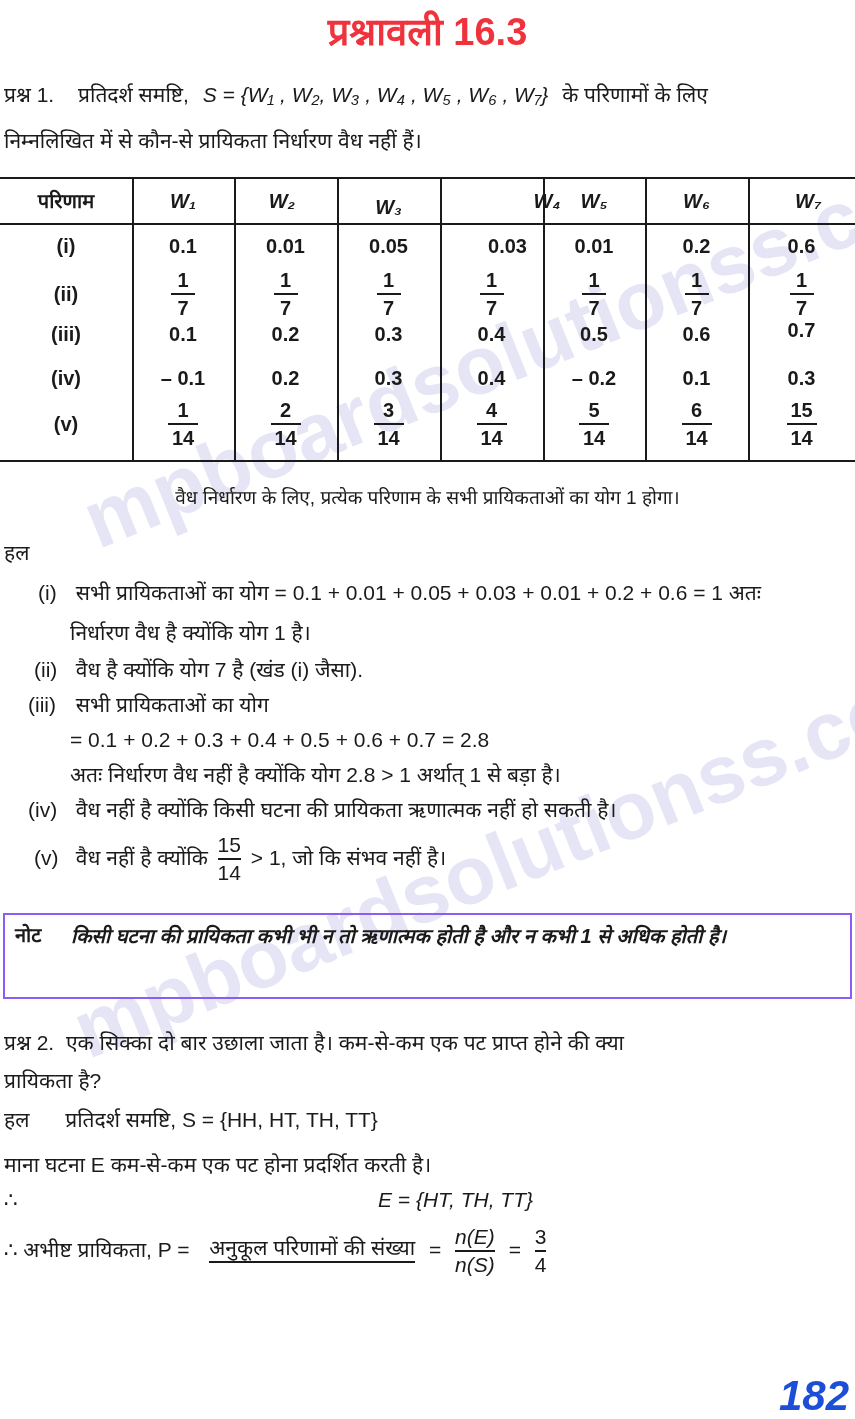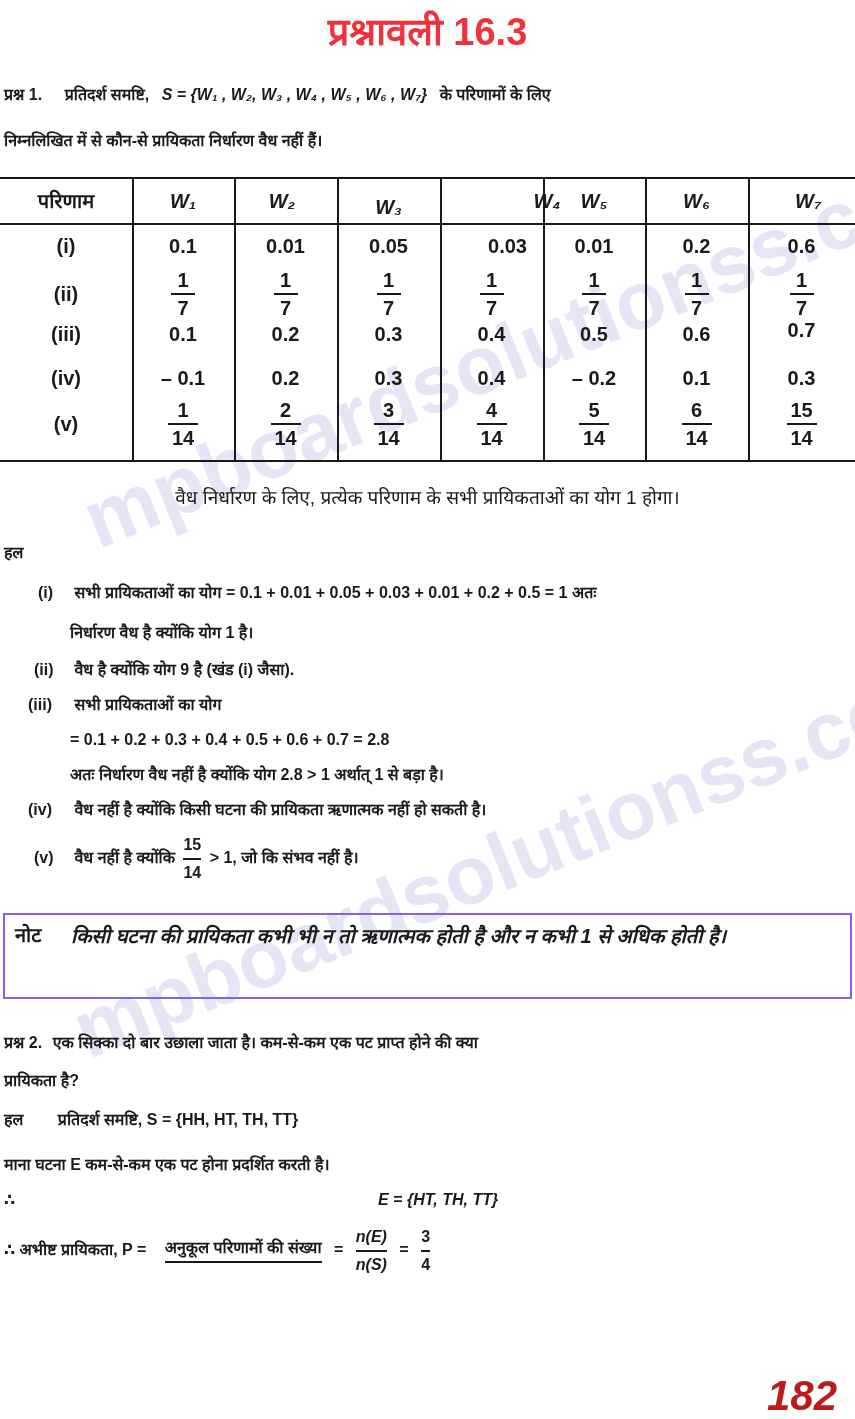--- a/index.html
+++ b/index.html
@@ -7,21 +7,21 @@
     width: 855px; height: 1419px; position: relative; overflow: hidden;
     font-family: "Liberation Sans", "DejaVu Sans", sans-serif;
     color: #1a1a1a;
   }
   .title {
     position: absolute; left: 0; width: 855px; top: 4px; text-align: center;
     font-family: "Liberation Sans", "DejaVu Sans", sans-serif;
     font-weight: 700; font-size: 38px; color: #f0323c; letter-spacing: 0px;
   }
   .line {
-    position: absolute; left: 4px; font-size: 16px; font-weight: 700;
+    position: absolute; left: 4px; font-size: 21px; font-weight: 400;
     white-space: nowrap; line-height: 26px;
   }
   .italic { font-style: italic; }
 
   
   .tbl { position: absolute; left: 0; top: 177px; width: 855px; }
   .tbl .hline { position: absolute; left: 0; height: 2px; background: #1a1a1a; }
   .tbl .vline { position: absolute; width: 1.5px; background: #1a1a1a; }
   .cell {
     position: absolute; text-align: center; font-size: 20px; font-weight: 700;
@@ -41,22 +41,22 @@
     border: 2px solid #8b5cf6;
     text-decoration: underline;
   }
   .note-label { position: absolute; left: 10px; top: 6px; font-size: 20px; font-weight: 700; }
   .note-text {
     position: absolute; left: 66px; top: 6px; width: 770px;
     font-size: 20px; font-weight: 700; font-style: italic; line-height: 30px;
   }
 
   .page-num {
-    position: absolute; right: 18px; top: 1372px;
-    font-size: 42px; font-weight: 700; font-style: italic; color: #b91c1c; text-align: right;
+    position: absolute; right: 6px; top: 1372px;
+    font-size: 42px; font-weight: 700; font-style: italic; color: #1d4ed8; text-align: right;
   }
 
   .watermark {
     position: absolute; font-size: 82px; font-weight: 700; color: rgba(160,160,220,0.28);
     white-space: nowrap; transform-origin: left top; pointer-events: none;
     font-family: "Liberation Sans", "DejaVu Sans", sans-serif;
   }
 
   .inline-frac { display: inline-flex; flex-direction: column; align-items: center; vertical-align: middle; line-height: 22px; margin: 0 4px; }
   .inline-frac .bar { height: 2px; background: #1a1a1a; width: 100%; margin: 2px 0; }
@@ -193,27 +193,27 @@
         <span>14</span>
       </span></div>
   </div>
 
 <div class="center-note">वैध निर्धारण के लिए, प्रत्येक परिणाम के सभी प्रायिकताओं का योग 1 होगा।</div>
 
 <div class="line" style="top:540px;">हल</div>
 
 <div class="line" style="top:580px; left:38px;">
   <span style="display:inline-block; width:32px;">(i)</span>
-  <span>सभी प्रायिकताओं का योग = 0.1 + 0.01 + 0.05 + 0.03 + 0.01 + 0.2 + 0.5 = 1 अतः</span>
+  <span>सभी प्रायिकताओं का योग = 0.1 + 0.01 + 0.05 + 0.03 + 0.01 + 0.2 + 0.6 = 1 अतः</span>
 </div>
 <div class="line" style="top:620px; left:70px;">निर्धारण वैध है क्योंकि योग 1 है।</div>
 
 <div class="line" style="top:657px; left:34px;">
   <span style="display:inline-block; width:36px;">(ii)</span>
-  <span>वैध है क्योंकि योग 9 है (खंड (i) जैसा).</span>
+  <span>वैध है क्योंकि योग 7 है (खंड (i) जैसा).</span>
 </div>
 
 <div class="line" style="top:692px; left:28px;">
   <span style="display:inline-block; width:42px;">(iii)</span>
   <span>सभी प्रायिकताओं का योग</span>
 </div>
 <div class="line" style="top:727px; left:70px;">= 0.1 + 0.2 + 0.3 + 0.4 + 0.5 + 0.6 + 0.7 = 2.8</div>
 <div class="line" style="top:762px; left:70px;">अतः निर्धारण वैध नहीं है क्योंकि योग 2.8 &gt; 1 अर्थात् 1 से बड़ा है।</div>
 
 <div class="line" style="top:797px; left:28px;">

